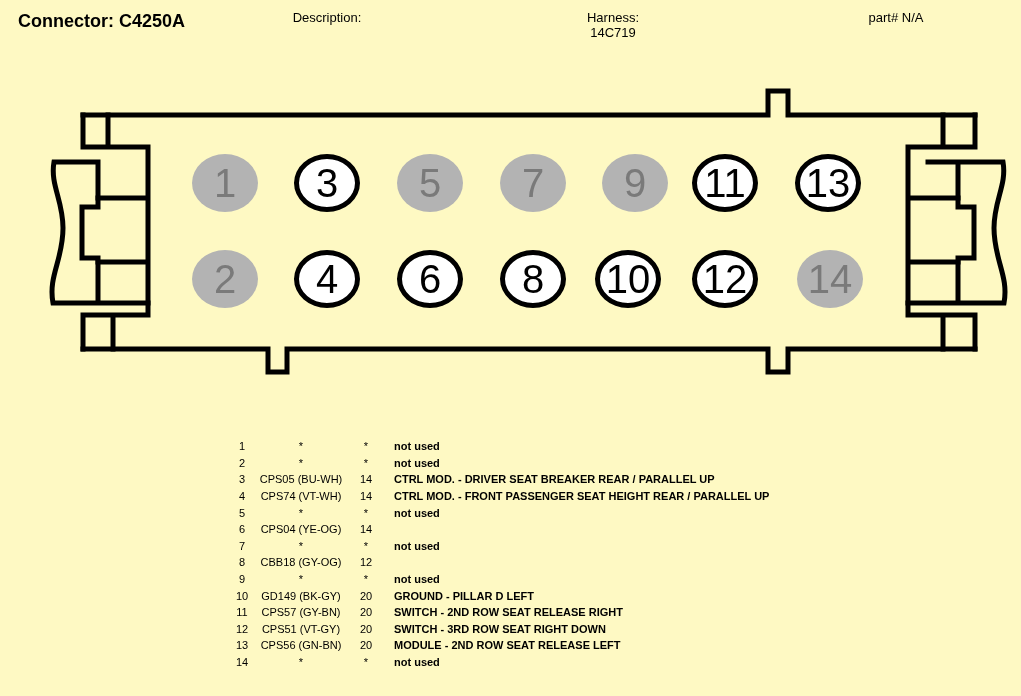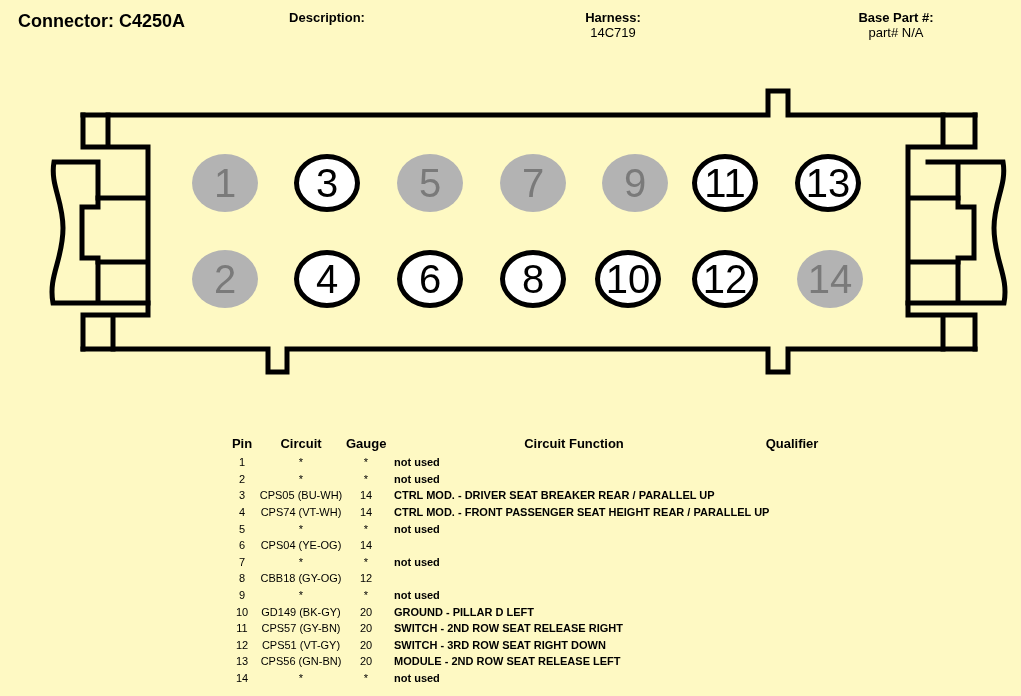--- a/index.html
+++ b/index.html
@@ -3,21 +3,21 @@
 <meta charset="utf-8">
 <style>
   html,body{margin:0;padding:0;background:#fff;}
   .page{
     position:relative;width:1021px;height:696px;background:#fef9c3;
     font-family:"Liberation Sans",sans-serif;color:#000;overflow:hidden;
   }
   
   .conn-title{position:absolute;left:18px;top:11px;font-size:18px;font-weight:bold;white-space:nowrap;}
   .hdr-block{position:absolute;top:10px;text-align:center;}
-  .hdr-block .lbl{font-size:13px;font-weight:bold;line-height:15px;}
+  .hdr-block .lbl{font-size:13px;font-weight:normal;line-height:15px;}
   .hdr-block .val{font-size:13px;line-height:16px;}
   .hdr-desc{left:177px;width:300px;}
   .hdr-harness{left:513px;width:200px;text-align:center;}
   .hdr-base{left:796px;width:200px;}
   
   .conn-svg{position:absolute;left:0;top:0;width:1021px;height:400px;}
   .pin-layer{position:absolute;left:0;top:0;width:1021px;height:400px;}
   .pin{
     position:absolute;width:66px;height:58px;border-radius:50%;
     display:flex;align-items:center;justify-content:center;
@@ -49,21 +49,20 @@
   <div class="hdr-block hdr-desc">
     <div class="lbl">Description:</div>
   </div>
 
   <div class="hdr-block hdr-harness">
     <div class="lbl">Harness:</div>
     <div class="val">14C719</div>
   </div>
 
   <div class="hdr-block hdr-base">
-    <div class="lbl">Base Part #:</div>
     <div class="val">part# N/A</div>
   </div>
 
   <svg class="conn-svg" viewBox="0 0 1021 400" xmlns="http://www.w3.org/2000/svg">
     <g stroke="#000000" stroke-width="5" fill="none" stroke-linecap="square">
 
       <path d="M83 115 H768 V91 H788 V115 H975"></path>
 
       <path d="M83 349 H268 V372 H287 V349 H768 V372 H788 V349 H975"></path>
 
@@ -92,27 +91,20 @@
       <div class="pin used" style="left: 500px; top: 250px;">8</div>
       <div class="pin unused" style="left: 602px; top: 154px;">9</div>
       <div class="pin used" style="left: 595px; top: 250px;">10</div>
       <div class="pin used" style="left: 692px; top: 154px;">11</div>
       <div class="pin used" style="left: 692px; top: 250px;">12</div>
       <div class="pin used" style="left: 795px; top: 154px;">13</div>
       <div class="pin unused" style="left: 797px; top: 250px;">14</div>
     </div>
 
   <div class="pinout">
-    <div class="thead">
-      <div class="hcell">Pin</div>
-      <div class="hcell">Circuit</div>
-      <div class="hcell">Gauge</div>
-      <div class="hcell">Circuit Function</div>
-      <div class="hcell">Qualifier</div>
-    </div>
     <div class="tbody">
         <div class="trow">
           <div class="cell c-pin">1</div>
           <div class="cell c-circuit">*</div>
           <div class="cell c-gauge">*</div>
           <div class="cell c-function">not used</div>
           <div class="cell c-qualifier"></div>
         </div>
         <div class="trow">
           <div class="cell c-pin">2</div>

